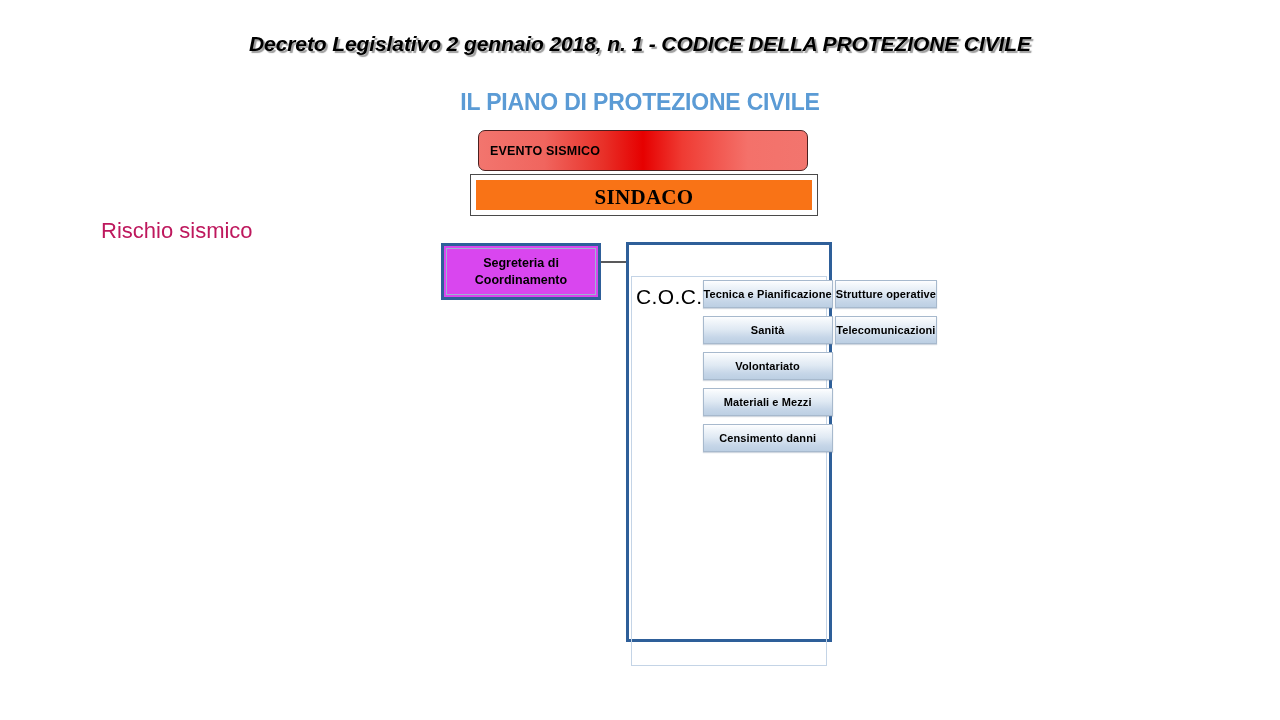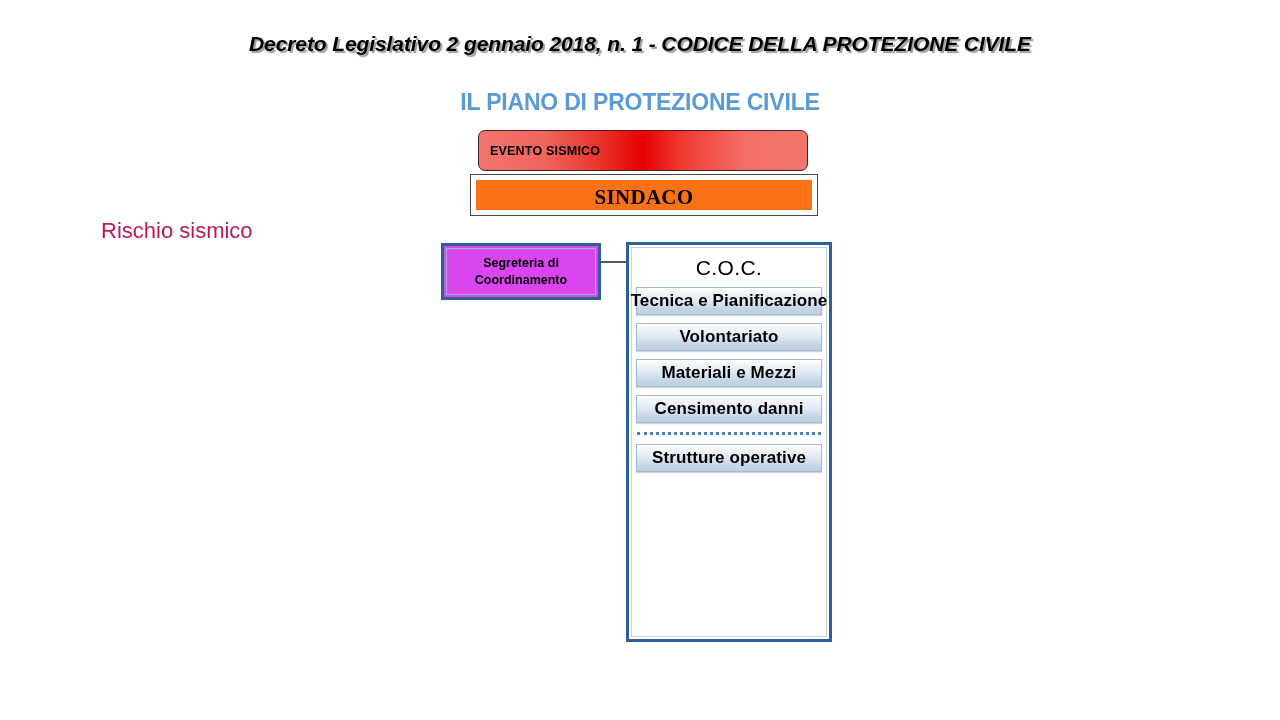--- a/index.html
+++ b/index.html
@@ -169,21 +169,22 @@
     box-sizing: border-box;
     padding: 2px;
   }
   #coc-inner {
     border: 1px solid #c4d4e6;
     width: 100%;
     height: 100%;
     box-sizing: border-box;
     padding: 3px 4px 4px 4px;
     display: flex;
-    flex-direction: column;
+    flex-direction: row;
+    margin-top: 29px;
   }
   #coc-title {
     font-size: 21px;
     color: #000000;
     text-align: center;
     letter-spacing: 0.4px;
     padding: 5px 0 7px 0;
     font-weight: normal;
   }
   .func-list {
@@ -200,21 +201,21 @@
         #dfe9f3 48%,
         #c6d6e8 78%,
         #bccfe3 100%);
     display: flex;
     align-items: center;
     justify-content: center;
     box-sizing: border-box;
     box-shadow: 0 1px 1px rgba(120,140,165,0.35);
   }
   .func-label {
-    font-size: 17px;
+    font-size: 11px;
     font-weight: bold;
     color: #000000;
     letter-spacing: 0.1px;
     white-space: nowrap;
   }
   #func-divider {
     height: 0;
     border-top: 3px dotted #4a7ebb;
     margin: 1px 1px 9px 1px;
   }
@@ -250,31 +251,37 @@
 
 <div id="coc-box">
   <div id="coc-inner">
     <div id="coc-title">C.O.C.</div>
 
     <div class="func-list">
       <div class="func-box">
         <span class="func-label">Tecnica e Pianificazione</span>
       </div>
       <div class="func-box">
+        <span class="func-label">Sanità</span>
+      </div>
+      <div class="func-box">
         <span class="func-label">Volontariato</span>
       </div>
       <div class="func-box">
         <span class="func-label">Materiali e Mezzi</span>
       </div>
       <div class="func-box">
         <span class="func-label">Censimento danni</span>
       </div>
     </div>
 
     <div id="func-divider"></div>
 
     <div class="func-list">
       <div class="func-box">
         <span class="func-label">Strutture operative</span>
+      </div>
+      <div class="func-box">
+        <span class="func-label">Telecomunicazioni</span>
       </div>
     </div>
   </div>
 </div>
 
 </body></html>

